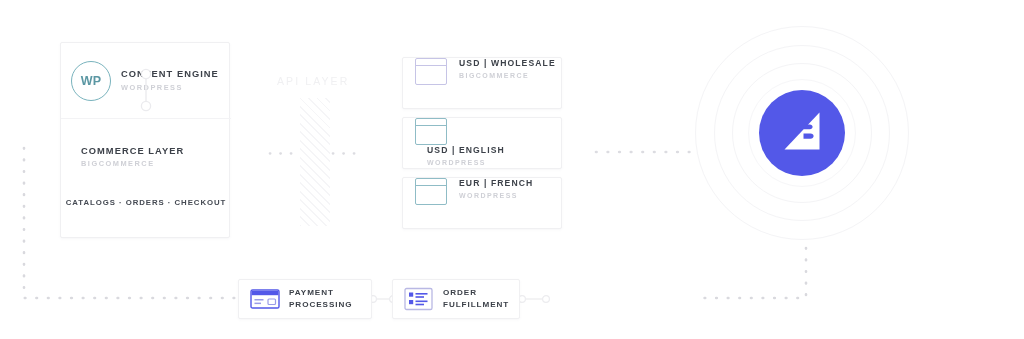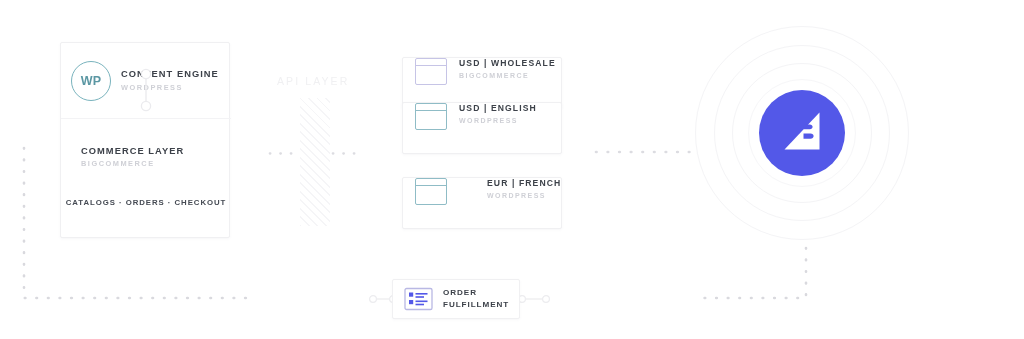--- a/index.html
+++ b/index.html
@@ -138,22 +138,22 @@
   
   .store-card {
     left: 402px;
     width: 160px;
     height: 52px;
     display: flex;
     align-items: flex-start;
     padding-left: 12px;
   }
   #store-0 { top: 57px; }
-  #store-1 { top: 102px; }
-  #store-2 { top: 177px; gap: 28px; }
+  #store-1 { top: 117px; flex-direction: column; }
+  #store-2 { top: 177px; }
 
   .browser-icon {
     width: 32px;
     height: 27px;
     border-radius: 2px;
     flex: 0 0 auto;
     position: relative;
     background: #ffffff;
   }
   .browser-icon::after {
@@ -320,20 +320,35 @@
     <circle cx="4" cy="6" r="3.4" fill="#ffffff" stroke="#ececef" stroke-width="1.2"></circle>
     <circle cx="24" cy="6" r="3.4" fill="#ffffff" stroke="#ececef" stroke-width="1.2"></circle>
   </svg>
 
   <svg class="dotpath" style="left:518px;top:293px;" width="32" height="12" viewBox="0 0 32 12" aria-hidden="true">
     <line x1="5" y1="6" x2="27" y2="6" stroke="#ececef" stroke-width="1.3"></line>
     <circle cx="4" cy="6" r="3.4" fill="#ffffff" stroke="#ececef" stroke-width="1.2"></circle>
     <circle cx="28" cy="6" r="3.4" fill="#ffffff" stroke="#ececef" stroke-width="1.2"></circle>
   </svg>
 
+  <div class="card svc-card" id="svc-0">
+    <div class="svc-icon">
+      <svg width="30" height="24" viewBox="0 0 30 24" aria-hidden="true">
+        <rect x="1" y="3" width="28" height="18" rx="1.6" fill="#ffffff" stroke="#5358e8" stroke-width="1.4"></rect>
+        <rect x="1.7" y="4" width="26.6" height="4.2" fill="#5358e8"></rect>
+        <rect x="4.5" y="12" width="9" height="1.5" fill="#9a9ce8"></rect>
+        <rect x="4.5" y="15.6" width="6.5" height="1.5" fill="#9a9ce8"></rect>
+        <rect x="18" y="12" width="7.5" height="5.5" rx="1" fill="#ffffff" stroke="#9a9ce8" stroke-width="1.2"></rect>
+      </svg>
+    </div>
+    <div class="svc-text">
+      <div class="svc-title">PAYMENT</div>
+      <div class="svc-title">PROCESSING</div>
+    </div>
+  </div>
 
   <div class="card svc-card" id="svc-1">
     <div class="svc-icon">
       <svg width="30" height="24" viewBox="0 0 30 24" aria-hidden="true">
         <rect x="1" y="1.5" width="27" height="21" rx="1.6" fill="#ffffff" stroke="#b9b8e4" stroke-width="1.3"></rect>
         <rect x="5" y="5.5" width="4.2" height="4.2" fill="#5358e8"></rect>
         <rect x="5" y="13" width="4.2" height="4.2" fill="#5358e8"></rect>
         <rect x="11.5" y="6" width="12" height="1.6" fill="#5358e8"></rect>
         <rect x="11.5" y="9.2" width="8.5" height="1.6" fill="#5358e8"></rect>
         <rect x="11.5" y="13.5" width="12" height="1.6" fill="#5358e8"></rect>

